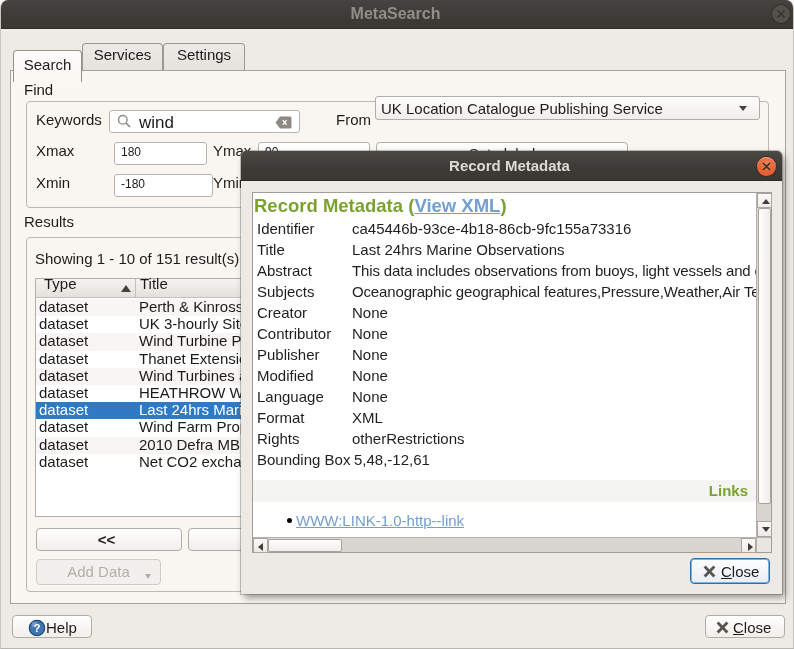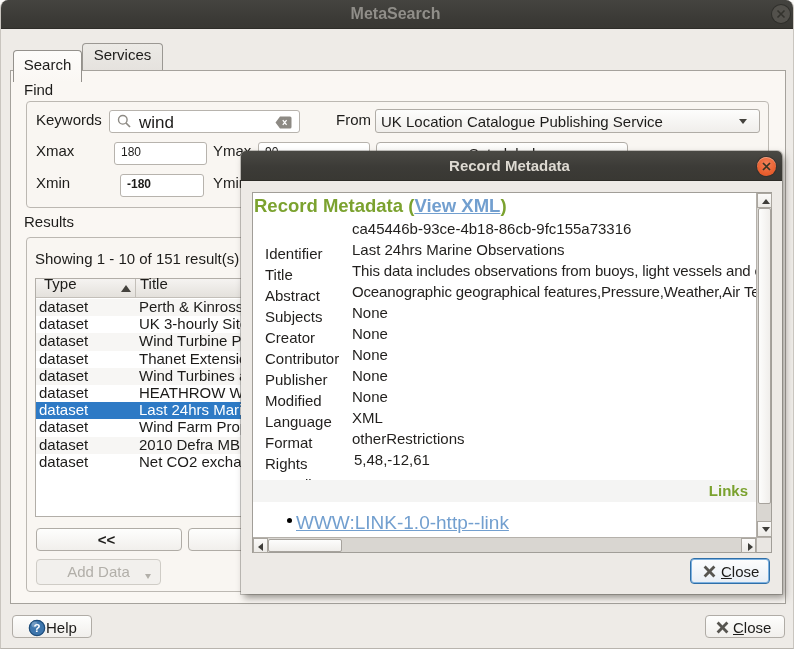--- a/index.html
+++ b/index.html
@@ -50,21 +50,21 @@
 .input { position:absolute; background:#fff; border:1px solid #b7b3ad; border-radius:3px; font-size:15px; color:#1d1c1a; }
 .btn {
   position:absolute; background:linear-gradient(#fefefd,#f1efec);
   border:1px solid #b0aca6; border-radius:4px; font-size:15px; color:#1d1c1a;
   text-align:center;
 }
 
 #kw-input { left:98px; top:39px; width:191px; height:23px; }
 #kw-input .txt { position:absolute; left:29px; top:2px; font-size:17px; }
 #combo {
-  position:absolute; left:364px; top:38px; width:385px; height:24px;
+  position:absolute; left:364px; top:25px; width:385px; height:24px;
   background:linear-gradient(#fdfdfc,#f0eeeb); border:1px solid #b0aca6; border-radius:3px;
   font-size:15px; color:#1d1c1a;
 }
 #combo .txt { position:absolute; left:5px; top:3px; }
 .arrow-down { width:0; height:0; border-left:4px solid transparent; border-right:4px solid transparent; border-top:5px solid #44423d; position:absolute; }
 .num { position:absolute; background:#fff; border:1px solid #b7b3ad; border-radius:3px; font-size:12px; color:#1d1c1a; padding:2px 0 0 6px; }
 
 #restable { position:absolute; left:24px; top:207px; width:725px; height:239px; background:#fff; border:1px solid #b2aea8; }
 #thead { position:absolute; left:0; top:0; width:723px; height:19px; background:linear-gradient(#f5f3f1,#e4e1dc); border-bottom:1px solid #c3bfb9; }
 #thead .hcell { position:absolute; top:-4px; font-size:15px; color:#1d1c1a; }
@@ -96,25 +96,25 @@
 #dlgclose svg { position:absolute; left:4px; top:4px; }
 #frame {
   position:absolute; left:11px; top:41px; width:520px; height:361px;
   background:#fff; border:1px solid #a19e98;
 }
 #meta { position:absolute; left:0; top:0; width:503px; height:344px; overflow:hidden; font-size:15px; color:#211f1d; }
 #meta h1 { font-size:18.5px; font-weight:bold; color:#7ba22f; margin:7px 0 6px 4px; white-space:nowrap; }
 #meta h1 a { color:#729fcf; text-decoration:underline; }
 #mtable { position:absolute; left:4px; top:27px; width:800px; }
 #mtable .mrow { position:absolute; white-space:nowrap; }
-#mtable .ml { position:absolute; left:8px;margin-top:25px; }
+#mtable .ml { position:absolute; left:0px; }
 #mtable .mv { position:absolute; left:95px; }
 #linksband { position:absolute; left:0; top:287px; width:503px; height:22px; background:#f4f4f3; }
 #linksband span { position:absolute; right:8px; top:2px; font-weight:bold; color:#7ba22f; font-size:15px; }
-#meta .bullet { position:absolute; left:34px; top:319px; width:460px; font-size:19px; }
+#meta .bullet { position:absolute; left:34px; top:319px; width:460px; font-size:15px; }
 #meta .bullet .dot { position:absolute; left:0px; top:6px; width:5px; height:5px; border-radius:50%; background:#000; }
 #meta .bullet a { color:#729fcf; text-decoration:underline; margin-left:9px; }
 #vsb { position:absolute; background:#d9d6d1; left:503px; top:0; width:15px; height:344px; border-left:1px solid #b5b1ab; }
 #hsb { position:absolute; background:#d9d6d1; left:0; top:344px; width:503px; height:15px; border-top:1px solid #b5b1ab; }
 .sbtn { position:absolute; background:linear-gradient(#fbfaf9,#eceae6); border:1px solid #aaa69f; }
 .handle { position:absolute; background:linear-gradient(90deg,#fdfdfc,#f0eeeb); border:1px solid #a7a39d; border-radius:2px; }
 #corner { position:absolute; left:503px; top:344px; width:15px; height:15px; background:#e9e6e2; border-left:1px solid #b5b1ab; border-top:1px solid #b5b1ab; }
 .tri { position:absolute; width:0; height:0; }
 #dlg-close-btn {
   position:absolute; left:449px; top:407px; width:80px; height:26px;
@@ -129,20 +129,21 @@
   <div id="titlebar">
     <div class="title">MetaSearch</div>
     <div id="winclose" class="circlebtn">
         <svg width="10" height="10" viewBox="0 0 10 10">
           <path d="M1.5 1.5 L8.5 8.5 M8.5 1.5 L1.5 8.5" stroke="#33322d" stroke-width="1.6"></path>
         </svg>
       </div>
   </div>
   <div id="tab-search" class="tab">Search</div>
   <div id="tab-services" class="tab tab-in">Services</div>
+  <div id="tab-settings" class="tab tab-in">Settings</div>
   <div id="pane">
     <div class="lbl" style="left:13px; top:10px;">Find</div>
     <div id="g-find" class="group"></div>
     <div class="lbl" style="left:25px; top:40px;">Keywords</div>
     <div id="kw-input" class="input">
       <svg width="15" height="15" viewBox="0 0 15 15" style="position:absolute;left:7px;top:3px;">
           <circle cx="5.8" cy="5.8" r="4.3" fill="none" stroke="#8d8a84" stroke-width="1.4"></circle>
           <path d="M9 9 L13 13" stroke="#8d8a84" stroke-width="1.7"></path>
         </svg>
       <span class="txt">wind</span>
@@ -155,21 +156,21 @@
     <div id="combo">
       <span class="txt">UK Location Catalogue Publishing Service</span>
       <div class="arrow-down" style="right:12px; top:9px;"></div>
     </div>
     <div class="lbl" style="left:25px; top:71px;">Xmax</div>
     <div class="num" style="left:103px; top:71px; width:93px; height:23px;">180</div>
     <div class="lbl" style="left:202px; top:71px;">Ymax</div>
     <div class="num" style="left:247px; top:71px; width:112px; height:23px;">90</div>
     <div class="btn" style="left:365px; top:71px; width:252px; height:23px; line-height:22px;">Set global</div>
     <div class="lbl" style="left:25px; top:103px;">Xmin</div>
-    <div class="num" style="left:109px; top:103px; width:84px; height:23px;font-weight:bold;">-180</div>
+    <div class="num" style="left:103px; top:103px; width:99px; height:23px;">-180</div>
     <div class="lbl" style="left:202px; top:103px;">Ymin</div>
     <div class="num" style="left:247px; top:103px; width:112px; height:23px;">-90</div>
     <div class="lbl" style="left:13px; top:142px;">Results</div>
     <div id="g-results" class="group"></div>
     <div class="lbl" style="left:24px; top:179px;">Showing 1 - 10 of 151 result(s)</div>
     <div id="restable">
       <div id="thead">
         <div class="hcell" style="left:8px;">Type</div>
         <div class="hcell" style="left:104px;">Title</div>
         <svg width="10" height="7" viewBox="0 0 10 7" style="position:absolute;left:85px;top:6px;">

